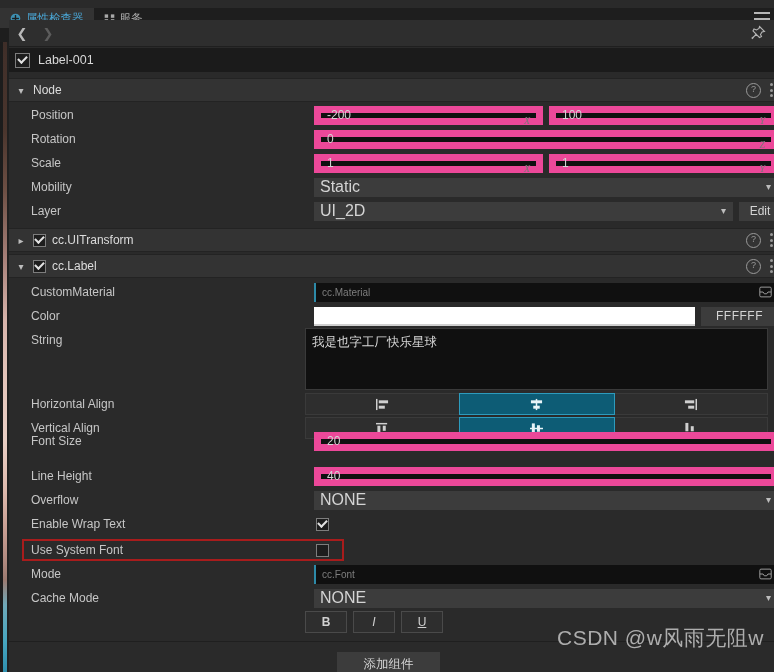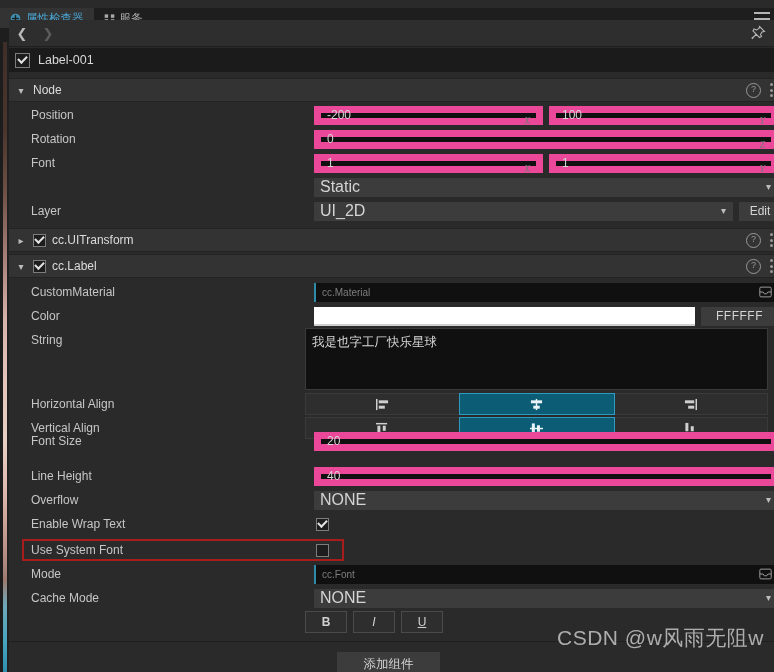--- a/index.html
+++ b/index.html
@@ -214,34 +214,35 @@
     <div class="lbl">Rotation</div>
     <div class="fields" style="left:305px;">
       <div class="inp" style="width:464px;">
         <span class="v">0</span>
         <span class="axis">Z</span>
       </div>
     </div>
   </div>
 
   <div class="row" style="top:151px;">
-    <div class="lbl">Font</div>
+    <div class="lbl">Scale</div>
     <div class="fields" style="left:305px;">
       <div class="inp" style="width:229px;">
         <span class="v">1</span>
         <span class="axis">X</span>
       </div>
       <div class="inp" style="width:229px;">
         <span class="v">1</span>
         <span class="axis">Y</span>
       </div>
     </div>
   </div>
 
   <div class="row" style="top:175px;">
+    <div class="lbl">Mobility</div>
     <div class="fields" style="left:305px;">
       <div class="sel" style="width:464px;">
         <span class="v">Static</span>
         <span class="chev">▾</span>
       </div>
     </div>
   </div>
 
   <div class="row" style="top:199px;">
     <div class="lbl">Layer</div>

